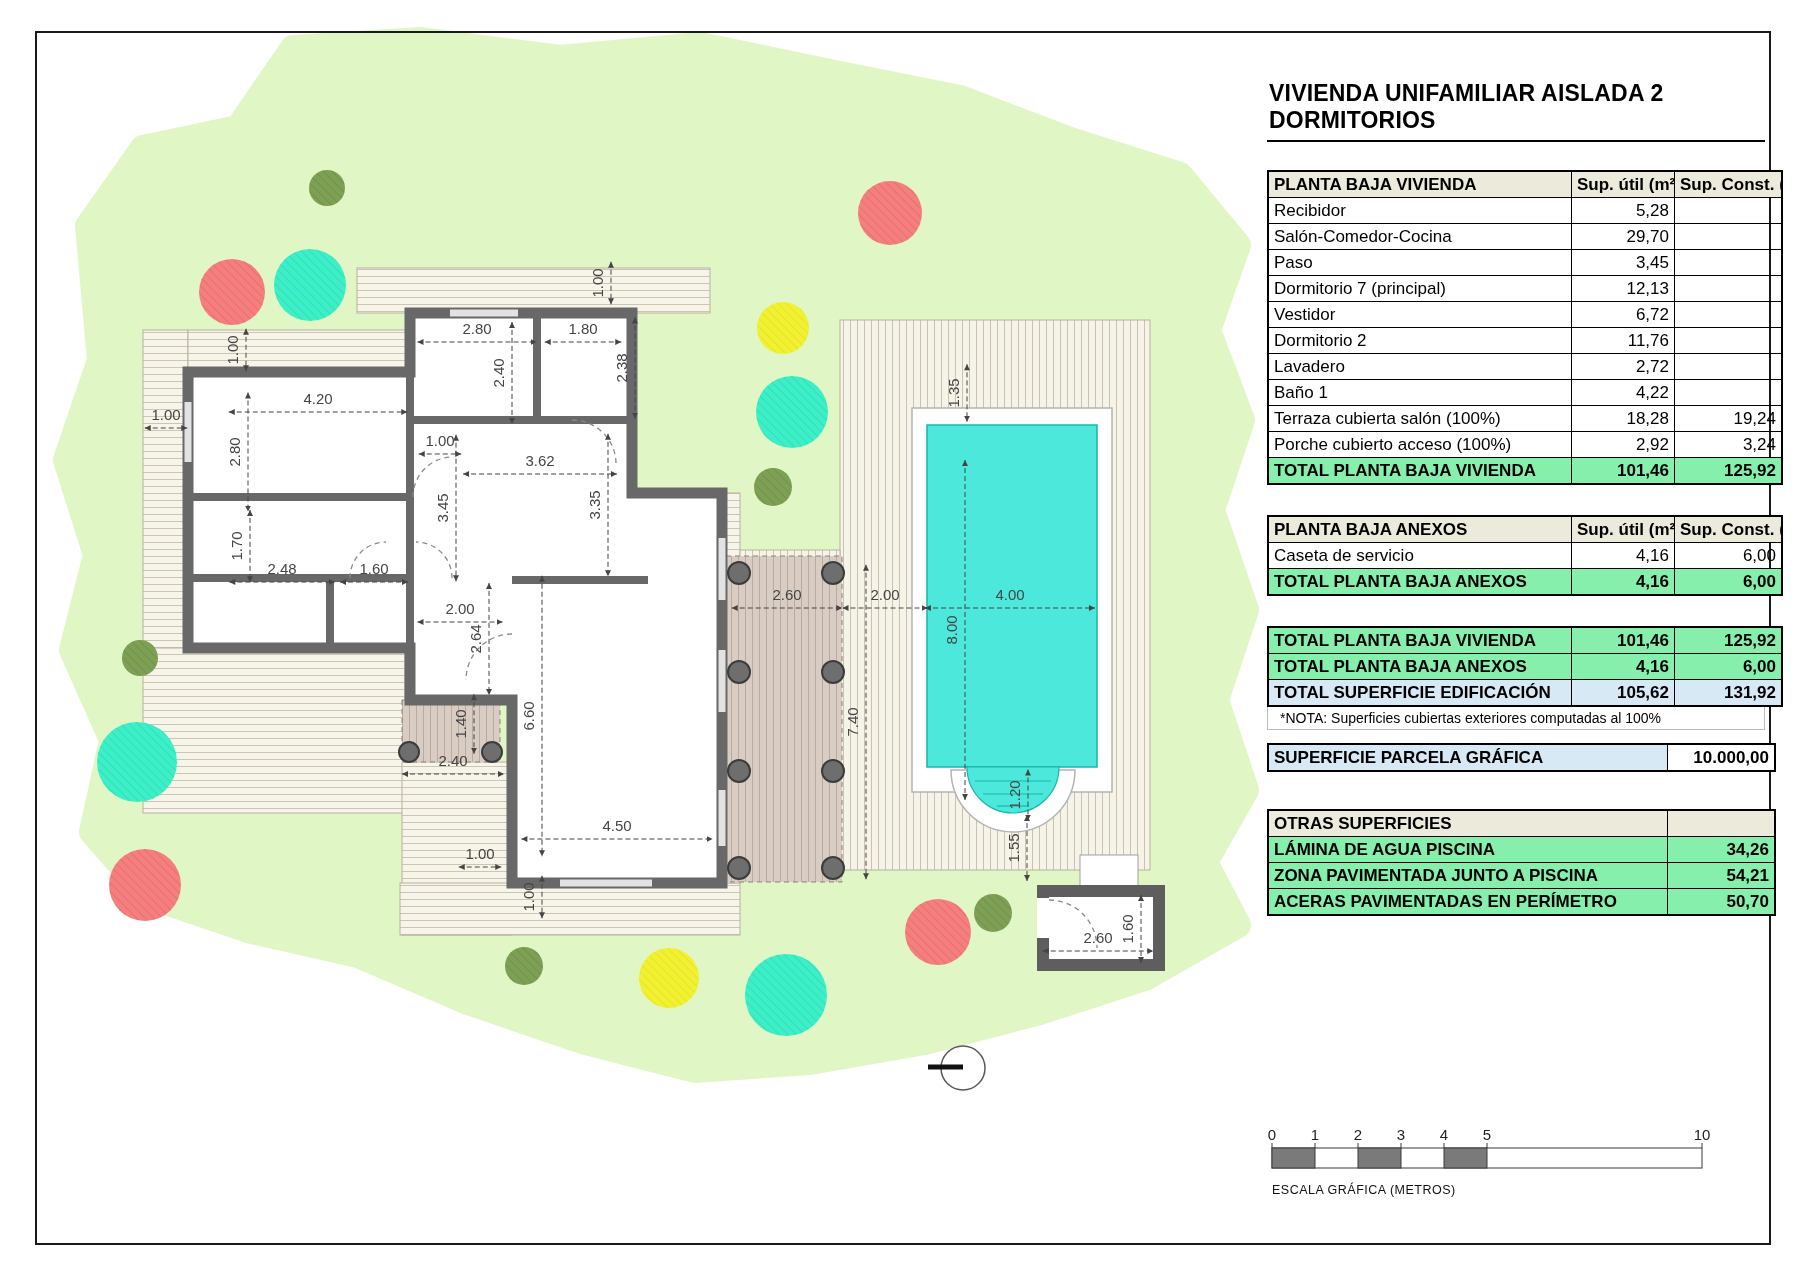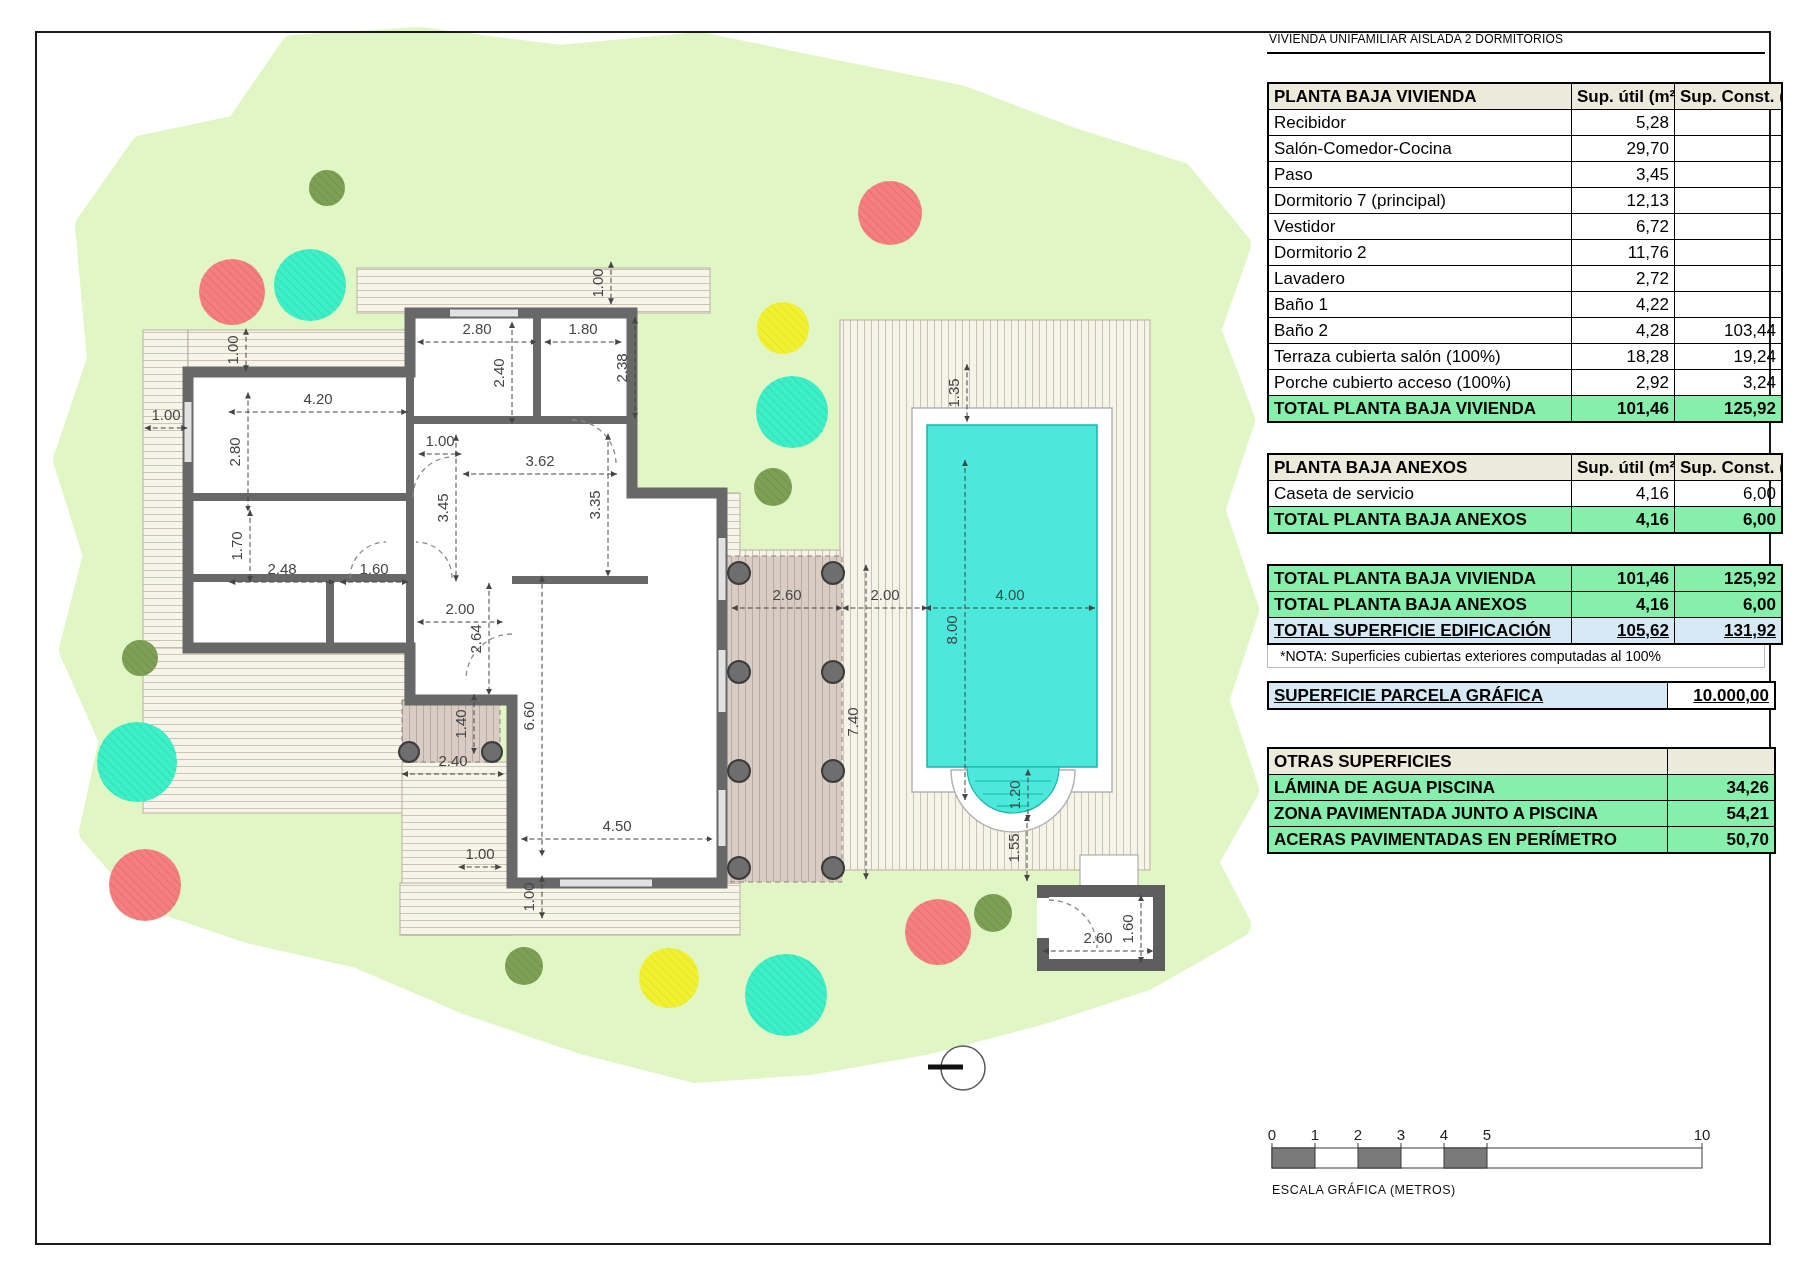--- a/index.html
+++ b/index.html
@@ -3,32 +3,32 @@
 <meta charset="utf-8">
 <style>
   html,body{margin:0;padding:0;background:#fff;}
   #page{position:relative;width:1800px;height:1273px;background:#fff;overflow:hidden;
         font-family:"Liberation Sans","DejaVu Sans",sans-serif;}
   #plan-svg{position:absolute;left:0;top:0;}
   svg text{font-family:"Liberation Sans","DejaVu Sans",sans-serif;}
 
   
   #panel{position:absolute;left:1267px;top:30px;width:498px;color:#000;}
-  #panel .title{font-size:12px;font-weight:normal;letter-spacing:.2px;
-                padding:2px 0 6px 2px;border-bottom:2px solid #000;}
+  #panel .title{font-size:23px;font-weight:bold;letter-spacing:.2px;
+                padding:2px 0 6px 2px;border-bottom:2px solid #000;margin-top:48px;}
   table.t{border-collapse:collapse;width:498px;table-layout:fixed;font-size:17px;}
   table.t td{border:1px solid #000;padding:2px 5px;height:21px;overflow:hidden;white-space:nowrap;}
   table.t{border:2px solid #000;}
   td.lbl{width:292px;text-align:left;}
   td.num{width:92px;text-align:right;}
   td.num2{width:96px;text-align:right;}
   td.hnum{text-align:left;font-weight:bold;white-space:pre-line;line-height:1.15;}
   tr.hdr td{background:#eceadb;font-weight:bold;}
   tr.total td{background:#86efac;font-weight:bold;}
-  tr.blue td{background:#d7e9f4;font-weight:bold;text-decoration:underline;}
+  tr.blue td{background:#d7e9f4;font-weight:bold;}
   td.emptyc{border-top-color:#d9d9d9;border-bottom-color:#d9d9d9;}
   .note{font-size:14px;border:1px solid #bbb;border-top:none;padding:3px 12px;}
   .gap28{height:28px;} .gap30{height:30px;} .gap13{height:13px;} .gap37{height:37px;}
 </style>
 </head>
 <body>
 <div id="page">
 
 <svg id="plan-svg" width="1800" height="1273" viewBox="0 0 1800 1273">
   <defs>
@@ -319,25 +319,20 @@
             <td class="lbl">Lavadero</td>
             <td class="num">2,72</td>
             <td class="num2 emptyc"></td>
           </tr>
           <tr>
             <td class="lbl">Baño 1</td>
             <td class="num">4,22</td>
             <td class="num2 emptyc"></td>
           </tr>
           <tr>
-            <td class="lbl">Baño 2</td>
-            <td class="num">4,28</td>
-            <td class="num2">103,44</td>
-          </tr>
-          <tr>
             <td class="lbl">Terraza cubierta salón (100%)</td>
             <td class="num">18,28</td>
             <td class="num2">19,24</td>
           </tr>
           <tr>
             <td class="lbl">Porche cubierto acceso (100%)</td>
             <td class="num">2,92</td>
             <td class="num2">3,24</td>
           </tr>
           <tr class="total">

